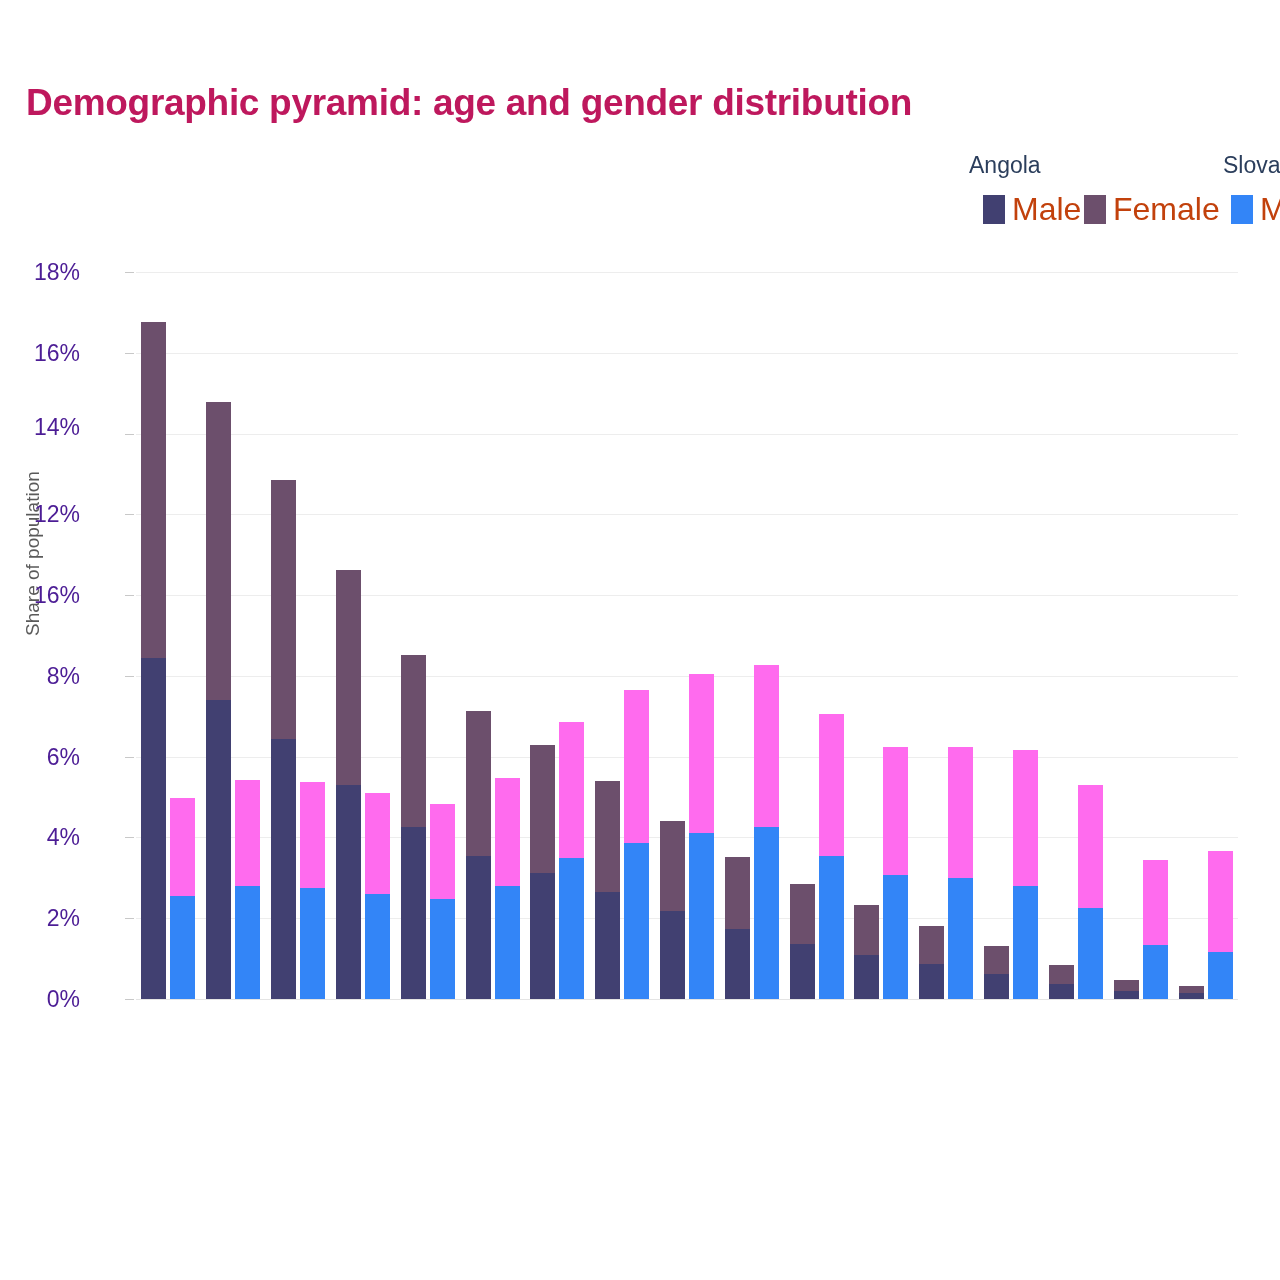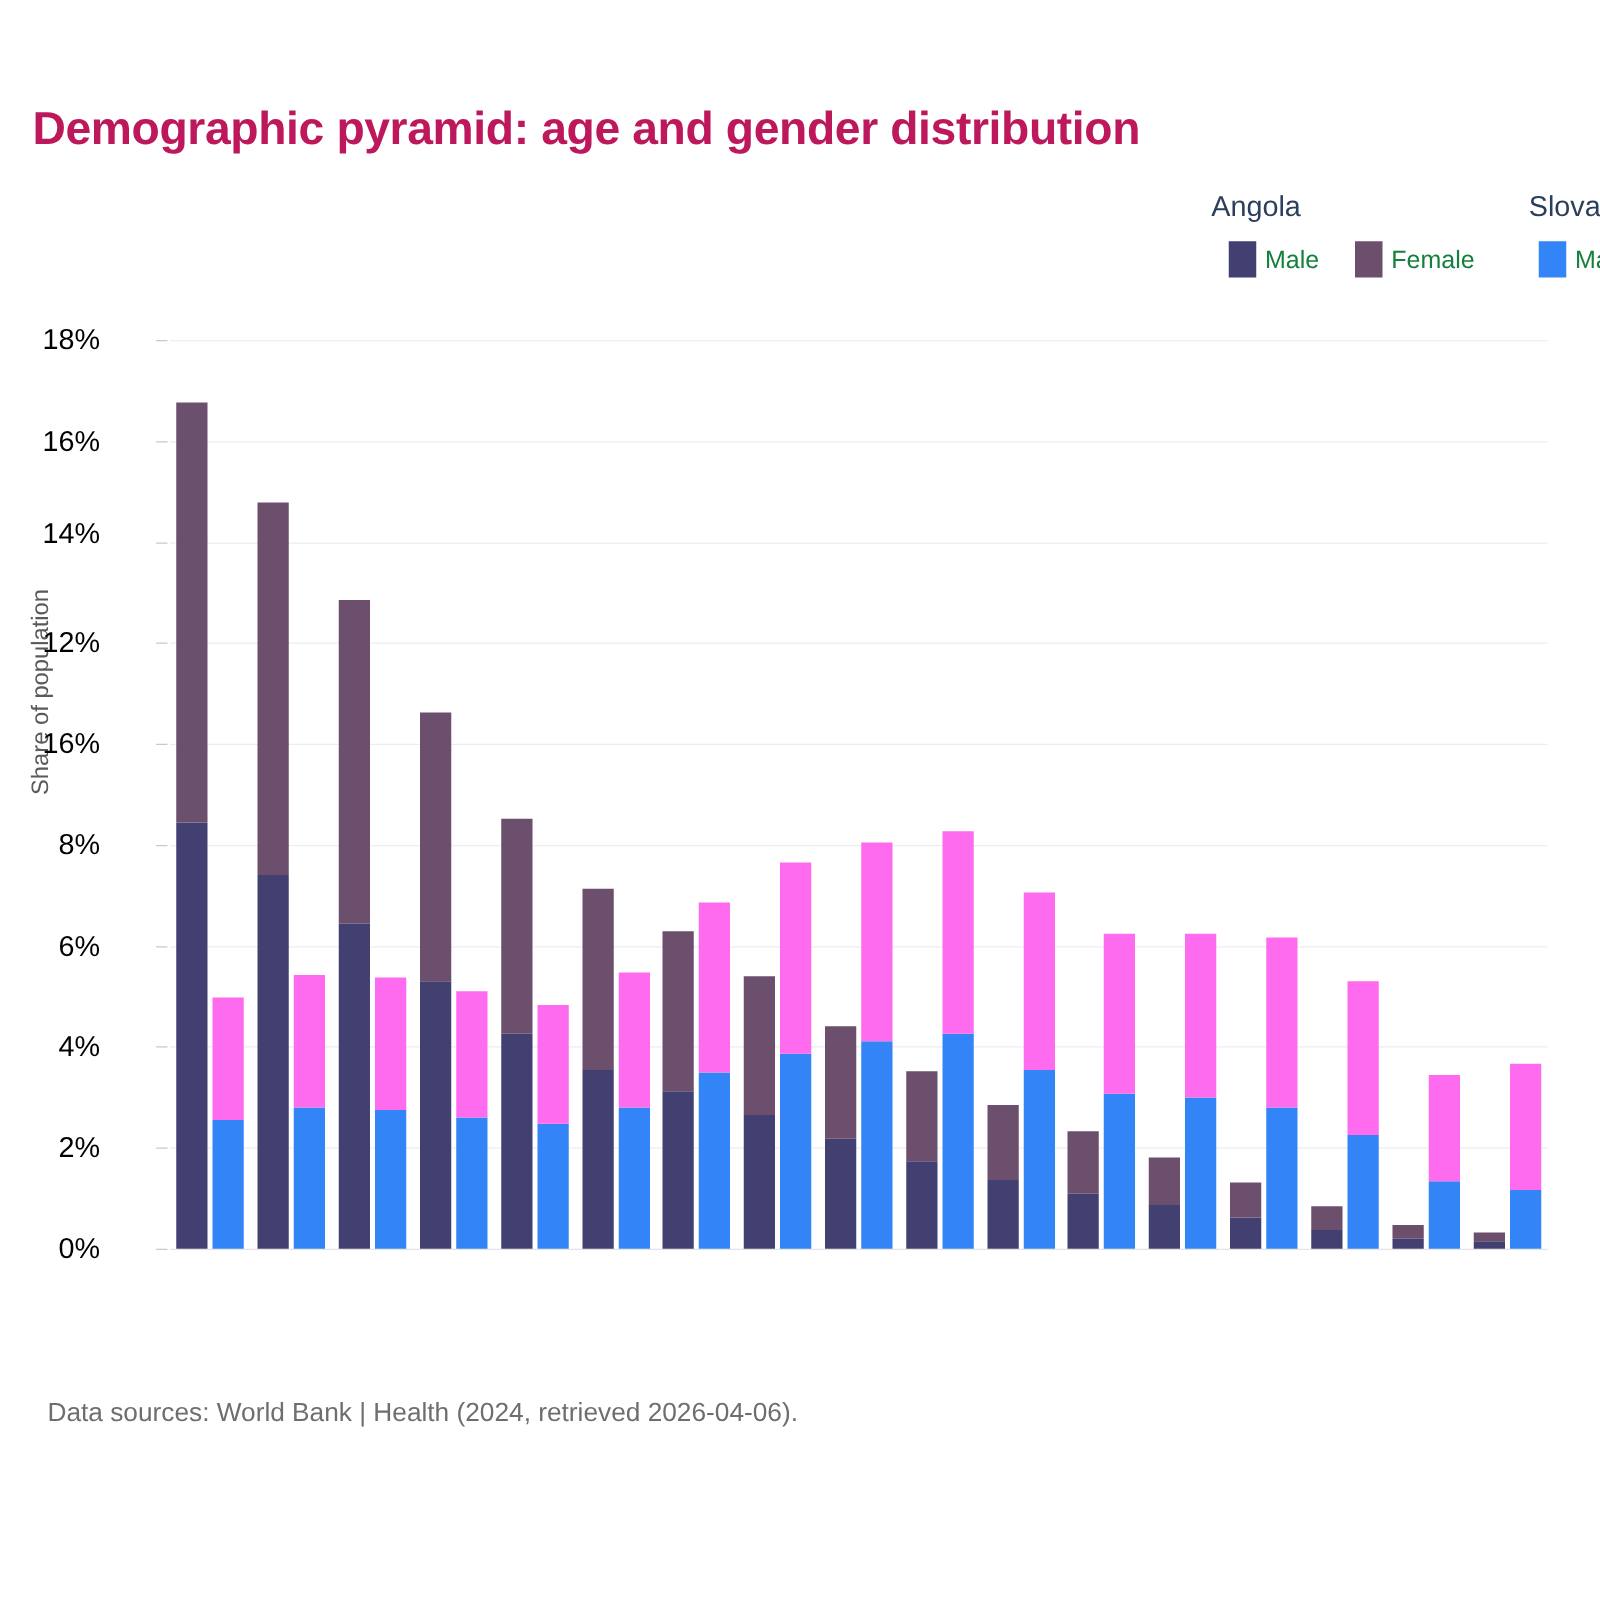--- a/index.html
+++ b/index.html
@@ -68,22 +68,22 @@
   .legend-item.i0 { left: 241px; }
   .legend-item.i1 { left: 342px; }
   .legend-item.i2 { left: 489px; }
   .legend-swatch {
     width: 22px;
     height: 29px;
     display: block;
     flex: none;
   }
   .legend-label {
-    font-size: 20px;
-    color: #15803d;
+    font-size: 32px;
+    color: #c2410c;
     line-height: 1;
   }
 
   
   #plot-wrap {
     position: absolute;
     left: 0;
     top: 0;
     width: 1280px;
     height: 1280px;
@@ -103,21 +103,21 @@
     height: 1px;
     background: #EDEDED;
   }
   .gridline.base {
     background: #E4E4E4;
   }
   .ytick-label {
     position: absolute;
     right: 1158px;          
     font-size: 23px;
-    color: #000000;
+    color: #4c1d95;
     text-align: right;
     transform: translateY(-50%);
     white-space: nowrap;
   }
   .ytick-tick {
     position: absolute;
     width: 9px;
     height: 1px;
     background: #C8C8C8;
     left: -11px;
@@ -390,14 +390,13 @@
         </div>
         <div class="bar" style="left: 34.4118px; height: 148.227px;">
           <div class="seg male" style="height: 47.255px; background: rgb(51, 133, 247);"></div>
           <div class="seg female" style="height: 100.972px; bottom: 47.255px; background: rgb(255, 107, 238);"></div>
         </div>
       </div>
     </div>
 </div>
 
 <div id="footer">
-  <div>Data sources: World Bank | Health (2024, retrieved 2026-04-06).</div>
 </div>
 
 </body></html>

